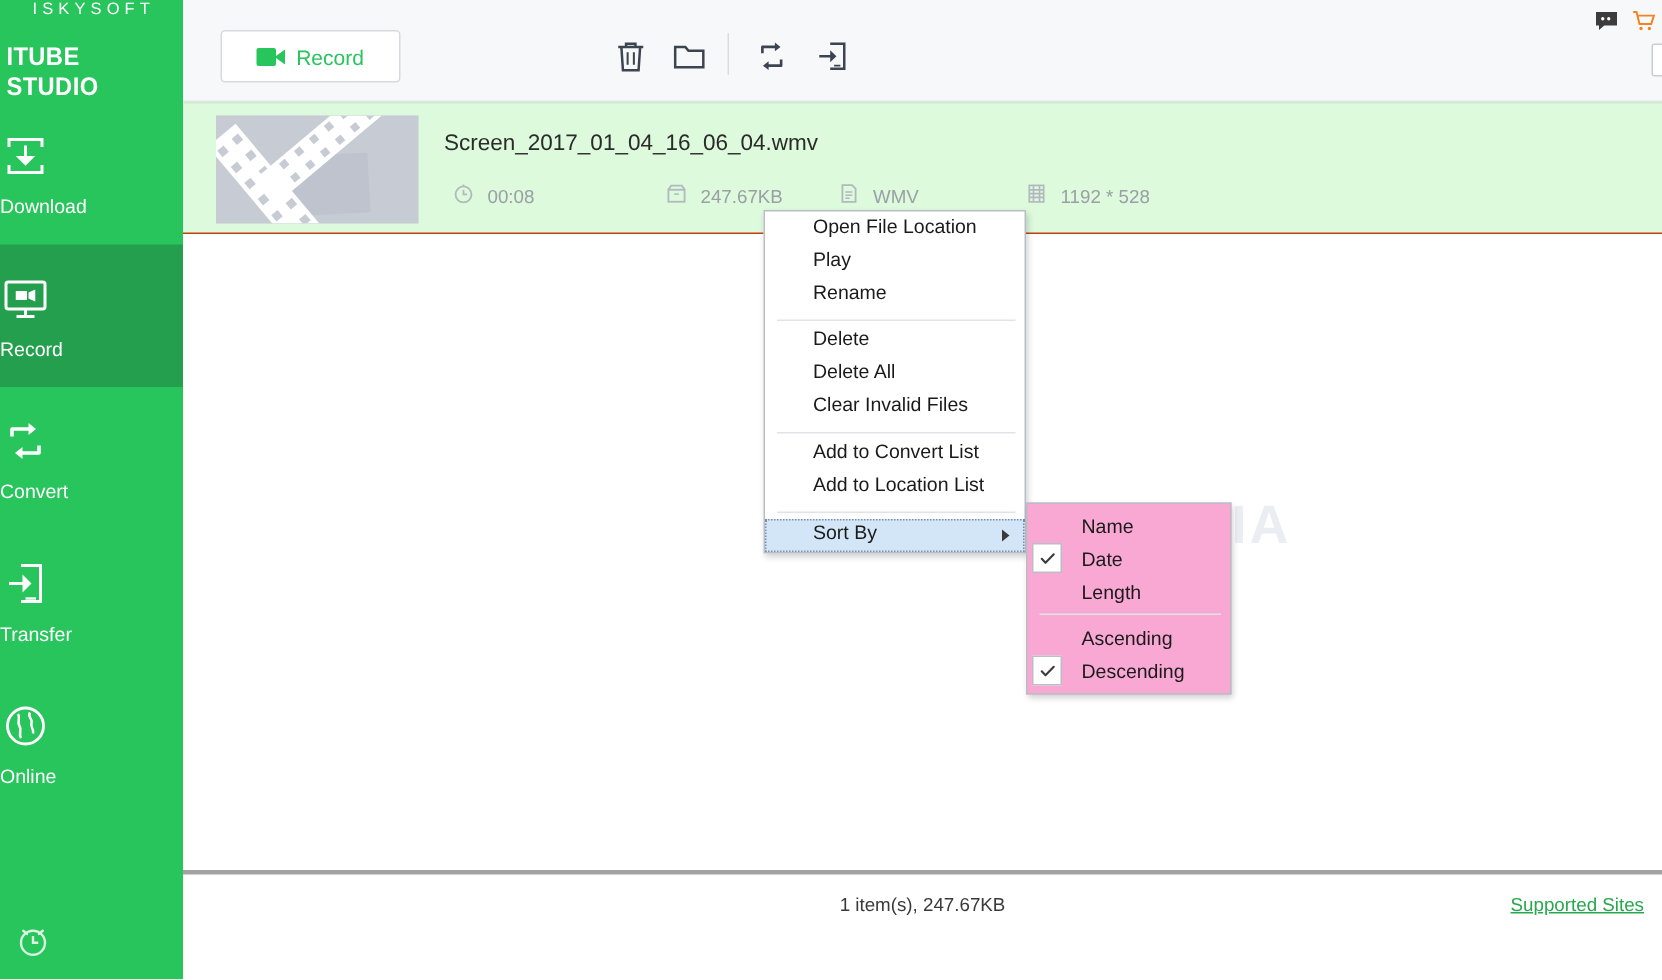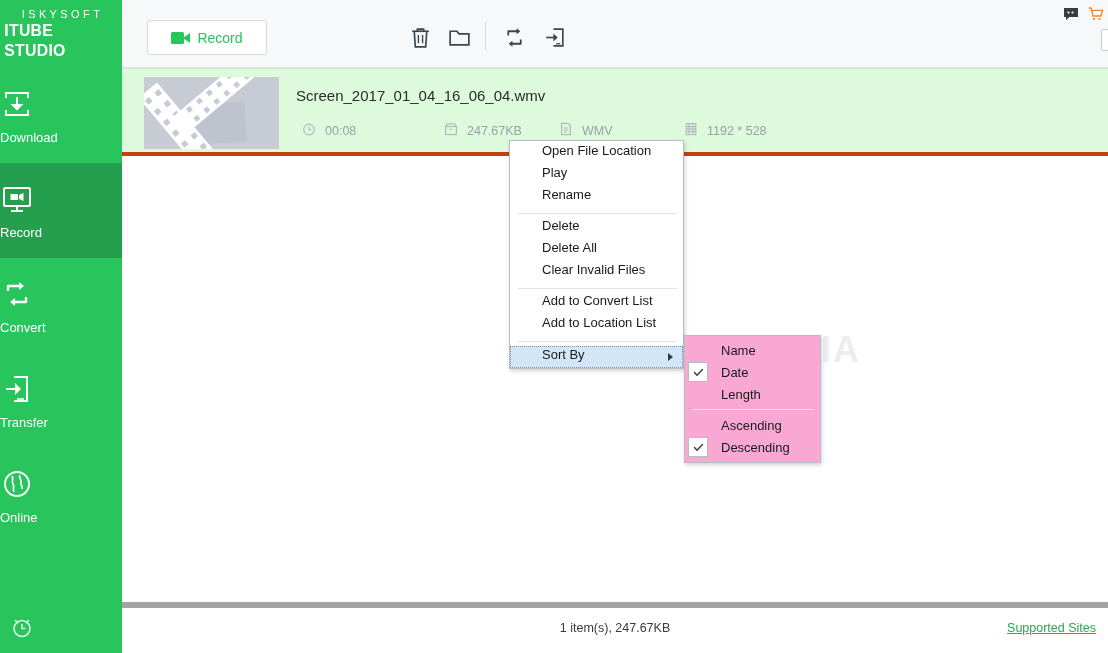--- a/index.html
+++ b/index.html
@@ -18,21 +18,21 @@
 
   
   #sidebar {
     position: absolute; left: 0; top: 0;
     width: 122px; height: 653px;
     background: #28c45c;
   }
   #brand {
     height: 68px;
     display: flex; flex-direction: column;
-    align-items: center; justify-content: center;
+    align-items: center; justify-content: space-between;
     color: #ffffff;
   }
   #brand .b1 {
     font-size: 11px; letter-spacing: 3.4px;
     font-weight: 400; padding-left: 3px;
   }
   #brand .b2 {
     font-size: 17px; font-weight: bold;
     letter-spacing: .3px; margin-top: 1px;
     font-family: "Liberation Sans Narrow", "Liberation Sans", sans-serif;
@@ -133,21 +133,21 @@
   #filelist {
     position: absolute; left: 122px; top: 68px;
     width: 986px; height: 545px;
     background: #ffffff;
   }
   #file-row {
     position: relative;
     height: 88px;
     background: #ddfadd;
     border-top: 1px solid #cfe8cf;
-    border-bottom: 4px solid #c2410c;
+    border-bottom: 1px solid #c2410c;
     cursor: pointer;
   }
   #thumb {
     position: absolute; left: 22px; top: 8px;
     width: 135px; height: 72px;
     background: #c6cbd4;
     overflow: hidden;
   }
   #file-name {
     position: absolute; left: 174px; top: 18px;
@@ -159,24 +159,24 @@
     font-size: 12.5px; color: #9aa0a6;
   }
   .meta svg { width: 14px; height: 14px; }
   #meta-dur  { left: 180px; }
   #meta-size { left: 322px; }
   #meta-fmt  { left: 437px; }
   #meta-res  { left: 562px; }
 
   
   #statusbar {
-    position: absolute; left: 122px; top: 602px;
+    position: absolute; left: 122px; top: 580px;
     width: 986px; height: 44px;
     background: #ffffff;
-    border-top: 6px solid #a3a3a3;
+    border-top: 3px solid #a3a3a3;
   }
   #status-count {
     position: absolute; left: 0; right: 0; top: 13px;
     text-align: center; font-size: 12.5px; color: #3a3a3a;
   }
   #supported-sites {
     position: absolute; right: 12px; top: 13px;
     font-size: 12.5px; color: #28a84e;
     text-decoration: underline; cursor: pointer;
   }

